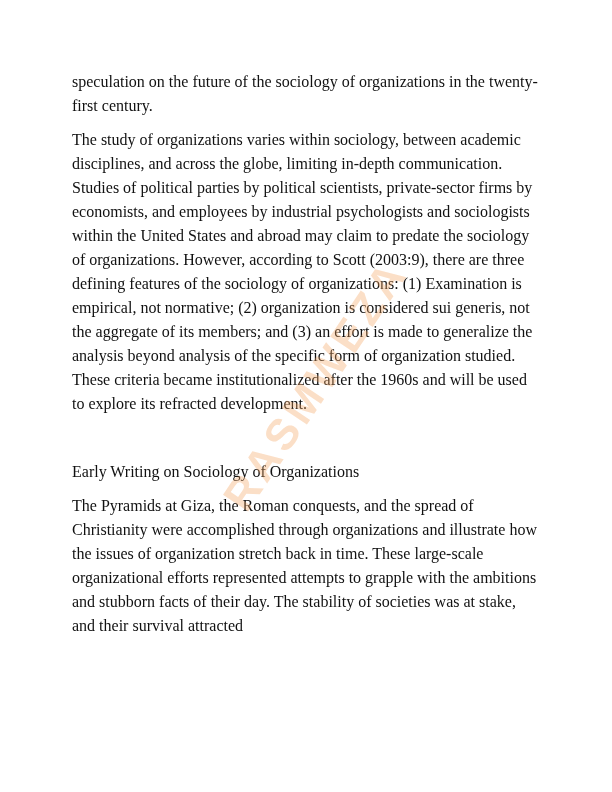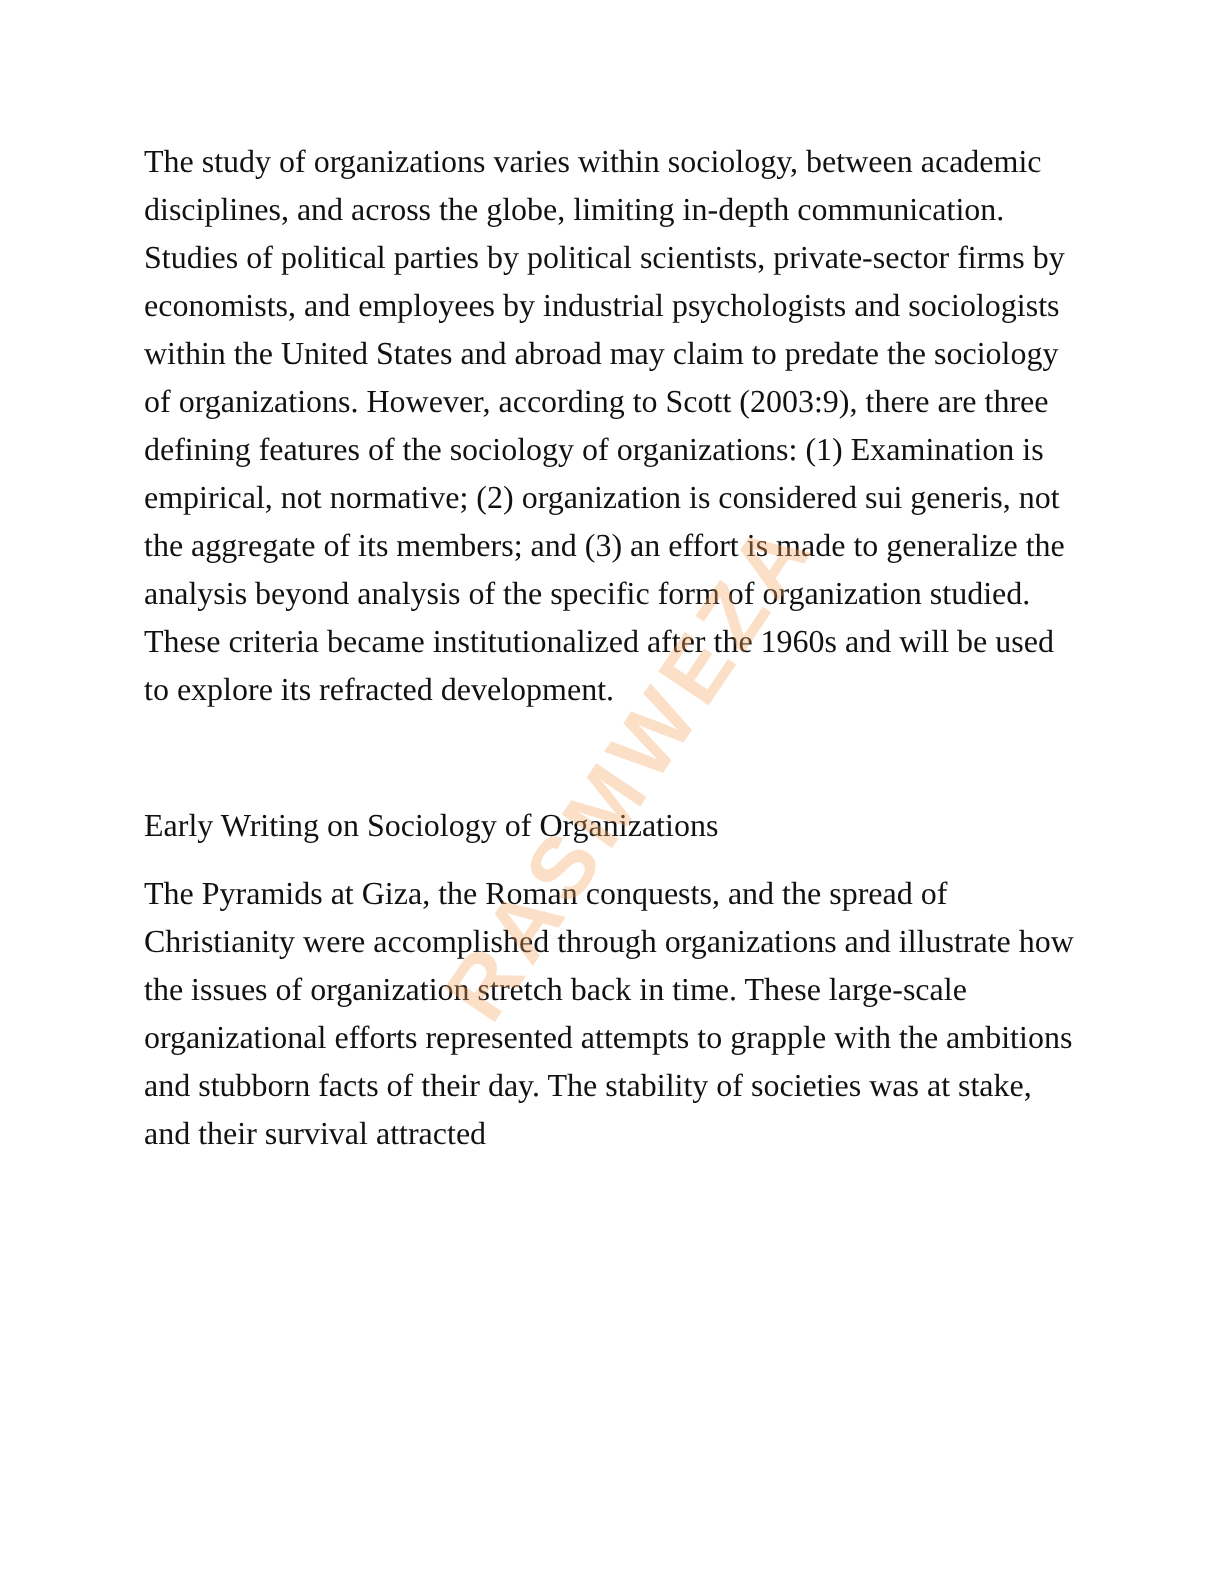--- a/index.html
+++ b/index.html
@@ -57,20 +57,21 @@
       transform: rotate(-56deg);
       transform-origin: center center;
       pointer-events: none;
       white-space: nowrap;
     }
   </style>
 </head>
 <body>
 
 <div class="page">
+  <p class="para">speculation on the future of the sociology of organizations in the twenty-first century.</p>
 
   <p class="para">The study of organizations varies within sociology, between academic disciplines, and across the globe, limiting in-depth communication. Studies of political parties by political scientists, private-sector firms by economists, and employees by industrial psychologists and sociologists within the United States and abroad may claim to predate the sociology of organizations. However, according to Scott (2003:9), there are three defining features of the sociology of organizations: (1) Examination is empirical, not normative; (2) organization is considered sui generis, not the aggregate of its members; and (3) an effort is made to generalize the analysis beyond analysis of the specific form of organization studied. These criteria became institutionalized after the 1960s and will be used to explore its refracted development.</p>
 
   <div class="gap"></div>
 
   <h2 class="heading-plain">Early Writing on Sociology of Organizations</h2>
   <p class="para">The Pyramids at Giza, the Roman conquests, and the spread of Christianity were accomplished through organizations and illustrate how the issues of organization stretch back in time. These large-scale organizational efforts represented attempts to grapple with the ambitions and stubborn facts of their day. The stability of societies was at stake, and their survival attracted</p>
 </div>
 
 <div class="watermark">RASMWEZA</div>

